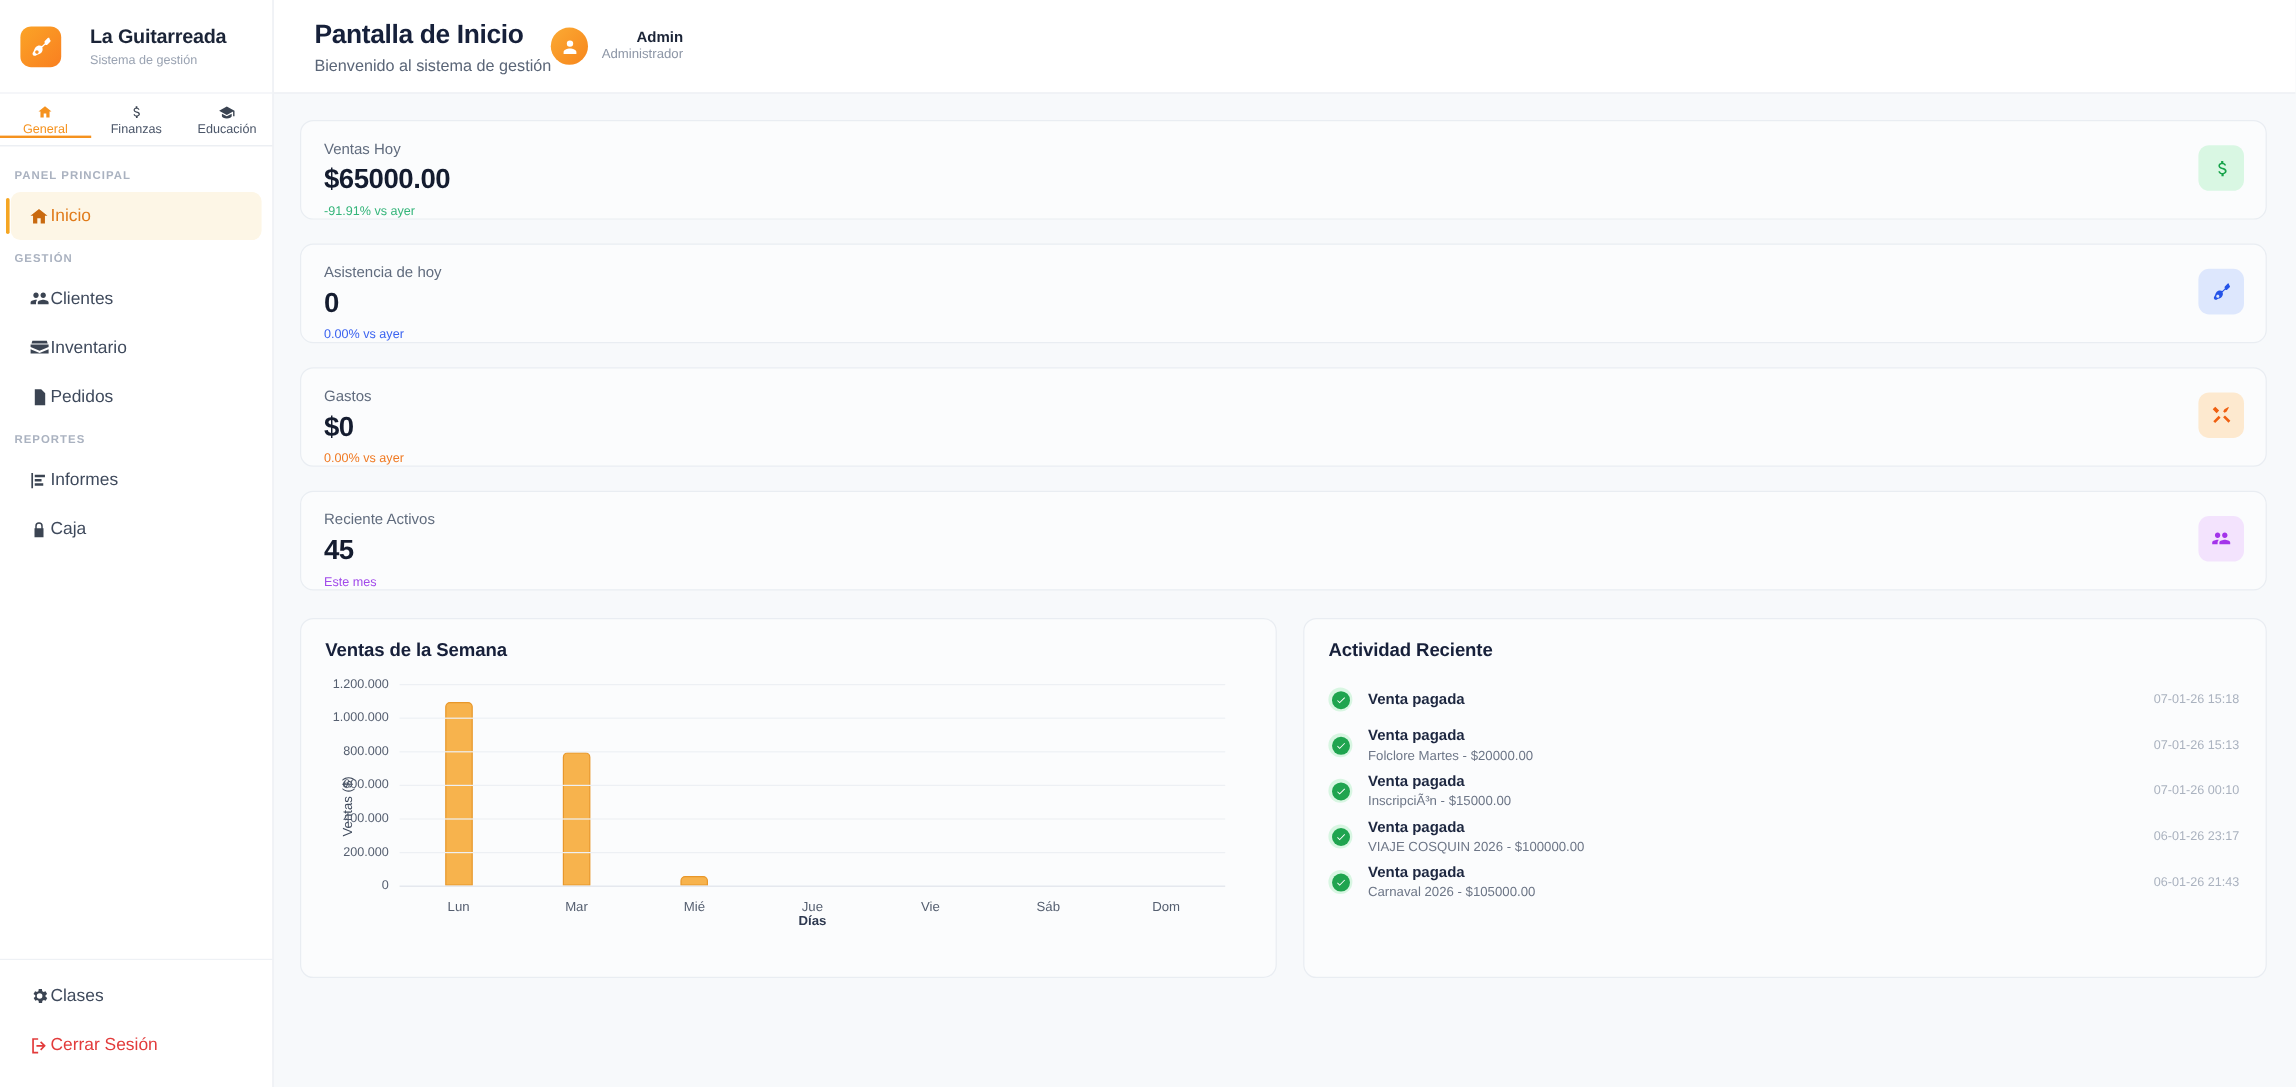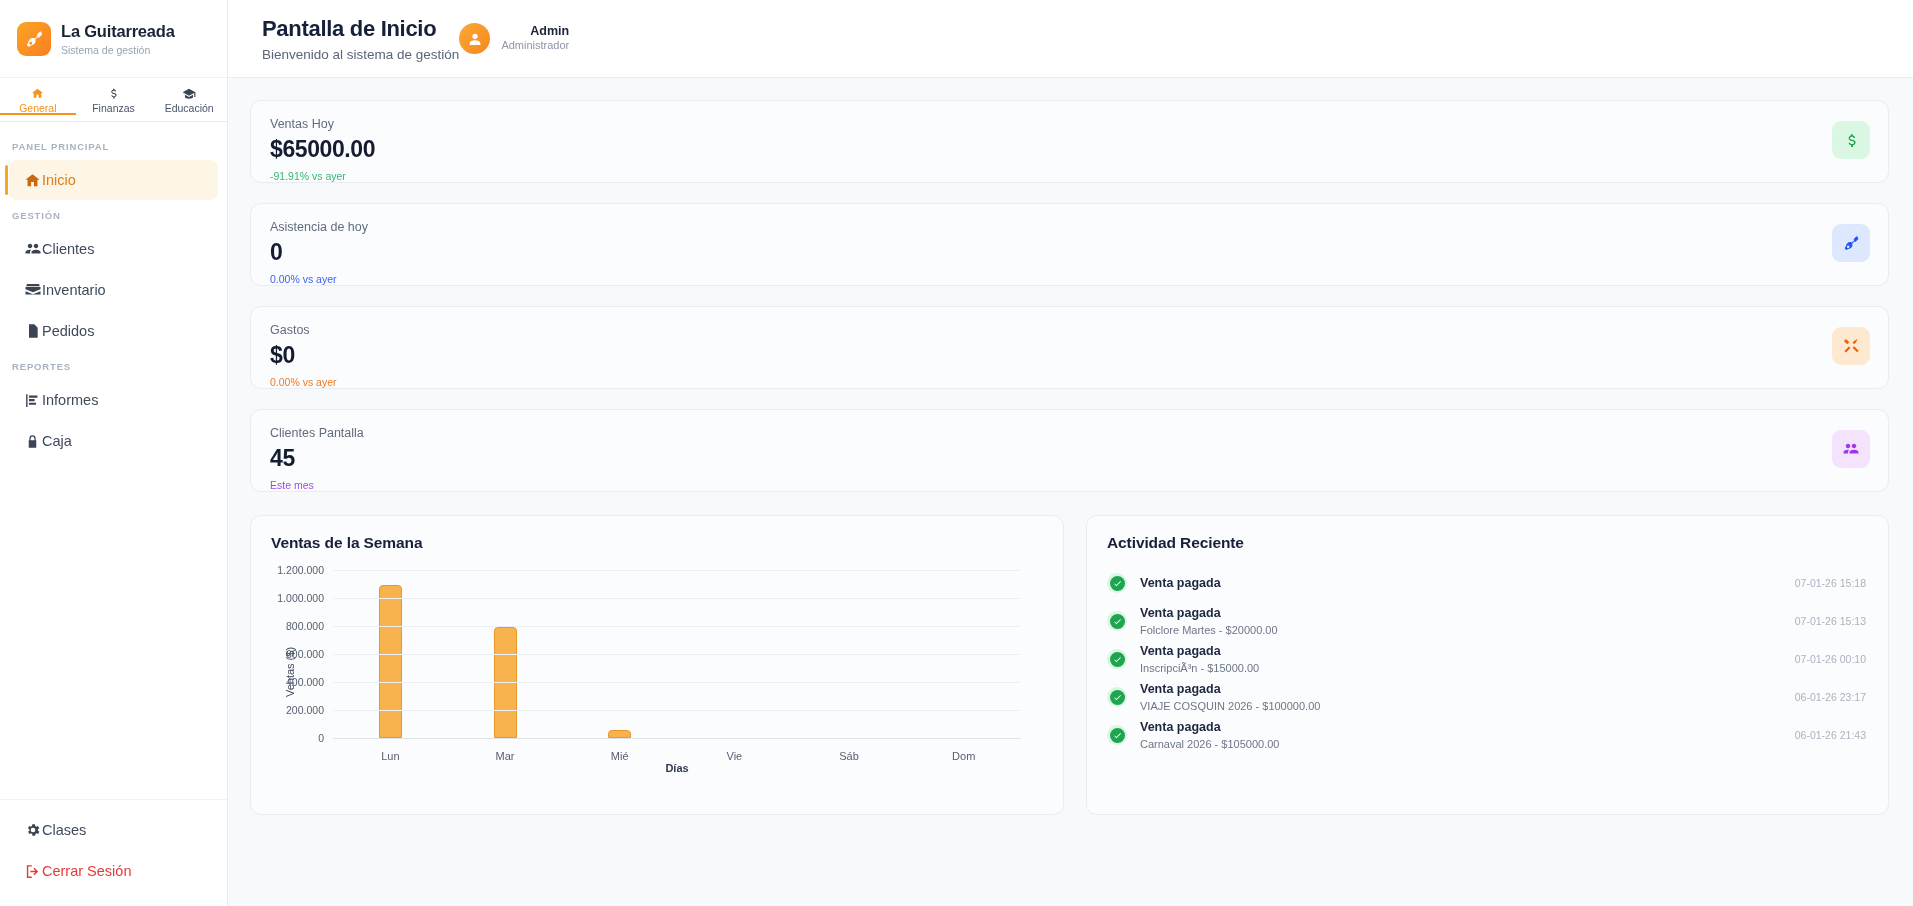--- a/index.html
+++ b/index.html
@@ -15,21 +15,21 @@
 
   
   .sidebar{
     width:228px;min-width:228px;height:906px;
     background:#ffffff;
     border-right:1px solid #e8ebf0;
     display:flex;flex-direction:column;
     position:relative;
   }
   .brand{
-    display:flex;align-items:center;gap:10px;
+    display:flex;align-items:center;gap:24px;
     padding:17px 16px 16px 17px;
     border-bottom:1px solid #eef1f5;
     height:78px;
   }
   .brand-logo{
     width:34px;height:34px;border-radius:9px;
     background:linear-gradient(135deg,#fba427 0%,#f97f20 100%);
     display:flex;align-items:center;justify-content:center;
     flex-shrink:0;
   }
@@ -361,21 +361,21 @@
           </div>
           <div class="kpi-ico" style="background:#fde9cf">
             <svg width="18" height="18" viewBox="0 0 24 24" fill="#ef5f10">
                 <path d="M2.6 5.4l2.8-2.8 4.3 4.3-2.8 2.8L2.6 5.4zm6.6 7.3l-6 6 2.1 2.1 6-6-2.1-2.1zM20 3l-4.4 2.5-1.4 2.3 1.6 1.6 2.3-1.4L20.5 3.5 20 3zm-3.8 9.3l-2.1 2.1 6 6 2.1-2.1-6-6z"></path>
               </svg>
           </div>
         </div>
 
         <div class="kpi">
           <div>
-            <div class="kpi-label">Clientes Pantalla</div>
+            <div class="kpi-label">Reciente Activos</div>
             <div class="kpi-value">45</div>
             <div class="kpi-delta" style="color:#a24bea">Este mes</div>
           </div>
           <div class="kpi-ico" style="background:#f3e3fd">
             <svg width="18" height="18" viewBox="0 0 24 24" fill="#a334ea">
                 <path d="M8 11c1.7 0 3-1.3 3-3S9.7 5 8 5 5 6.3 5 8s1.3 3 3 3zm8 0c1.7 0 3-1.3 3-3s-1.3-3-3-3-3 1.3-3 3 1.3 3 3 3zm0 2c-2 0-6 1-6 3v2h12v-2c0-2-4-3-6-3zm-8 0c-2 0-6 1-6 3v2h6v-2c0-1 .5-1.9 1.3-2.6C9.6 13.1 8.8 13 8 13z"></path>
               </svg>
           </div>
         </div>
       </section>
@@ -392,20 +392,23 @@
                     <div class="bar" style="height: 91.25%; background: rgb(247, 179, 77); border-color: rgb(232, 151, 42);"></div>
                     <div class="xtick">Lun</div>
                   </div>
                   <div class="barcell">
                     <div class="bar" style="height: 66.25%; background: rgb(247, 179, 77); border-color: rgb(232, 151, 42);"></div>
                     <div class="xtick">Mar</div>
                   </div>
                   <div class="barcell">
                     <div class="bar" style="height: 4.58333%; background: rgb(247, 179, 77); border-color: rgb(232, 151, 42);"></div>
                     <div class="xtick">Mié</div>
+                  </div>
+                  <div class="barcell">
+                    <div class="xtick">Jue</div>
                   </div>
                   <div class="barcell">
                     <div class="xtick">Vie</div>
                   </div>
                   <div class="barcell">
                     <div class="xtick">Sáb</div>
                   </div>
                   <div class="barcell">
                     <div class="xtick">Dom</div>
                   </div>

